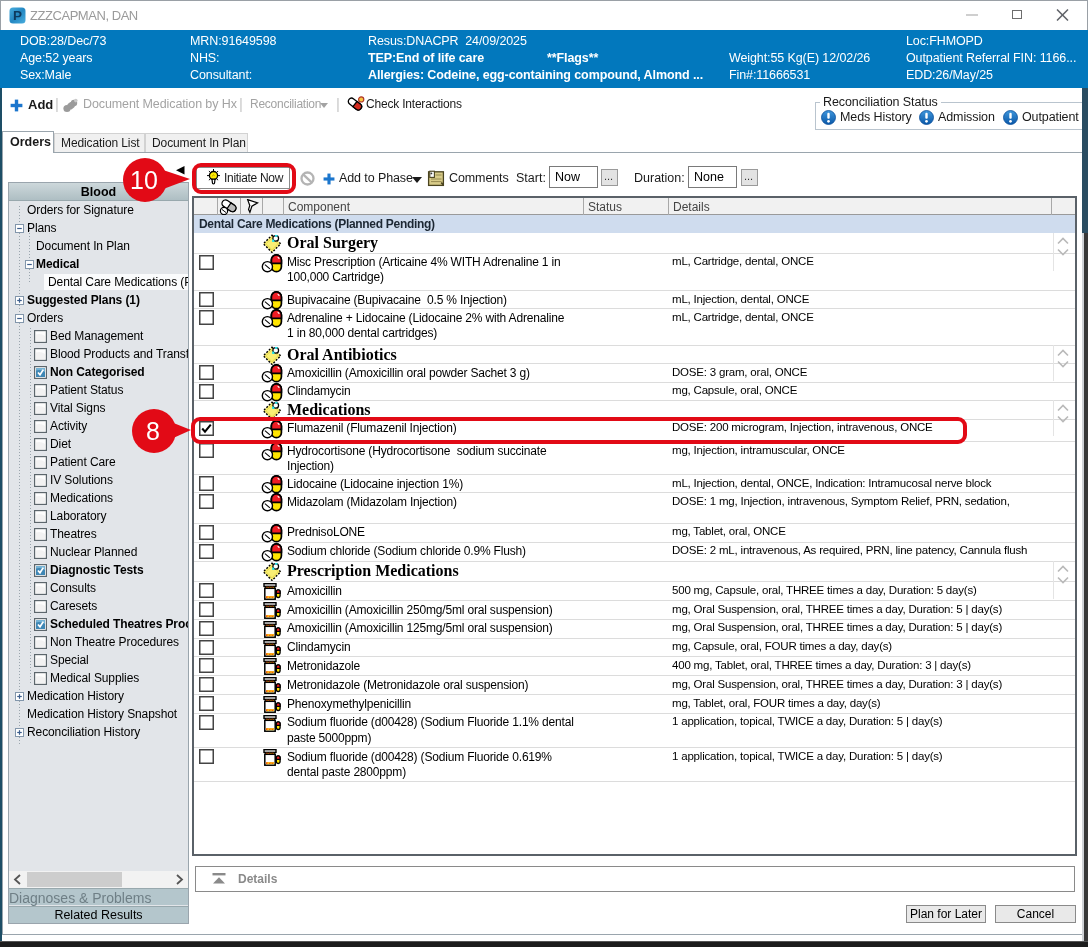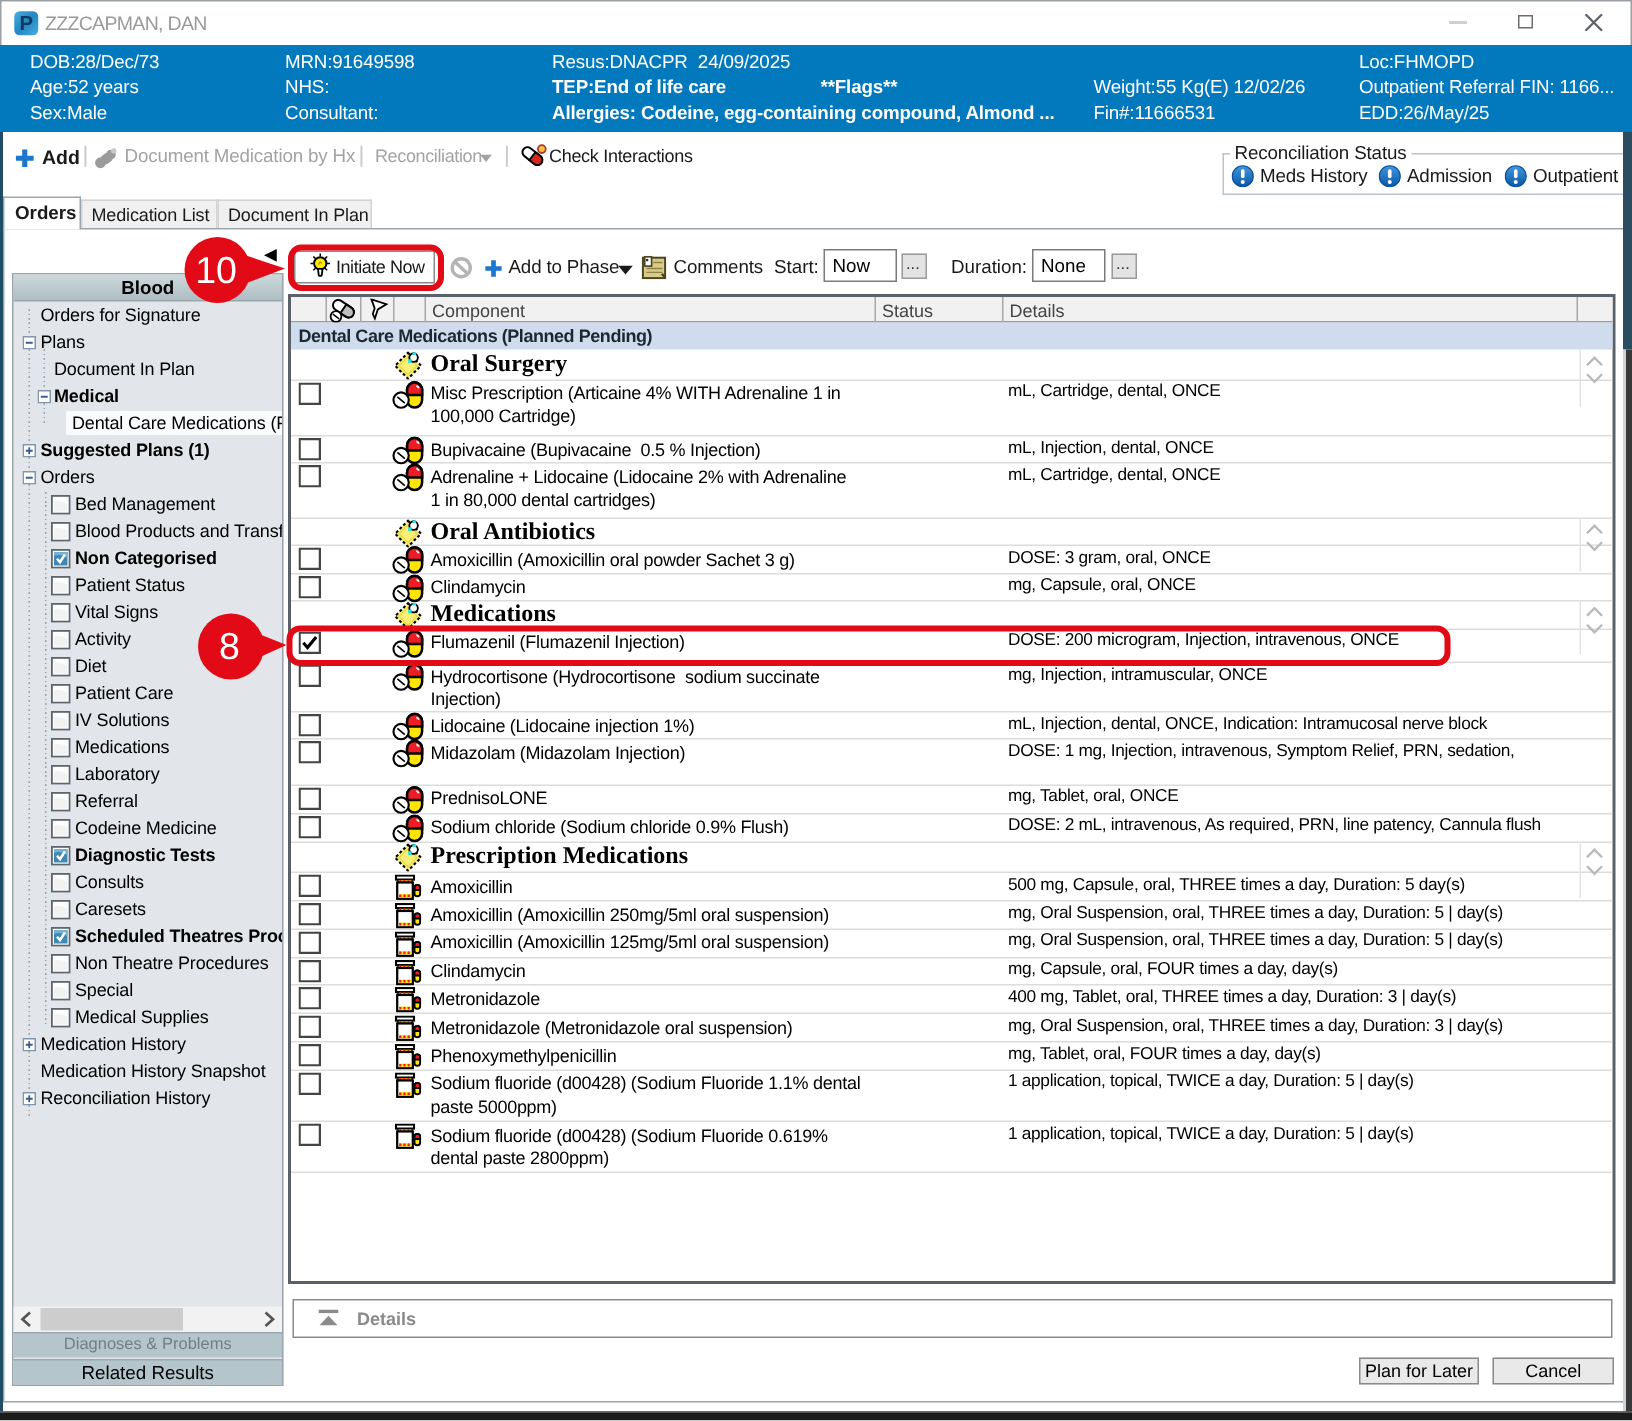--- a/index.html
+++ b/index.html
@@ -217,27 +217,27 @@
 <rect x="0.5" y="0.5" width="12" height="12" fill="#fff" stroke="#5c666c" stroke-width="1.4"></rect>
       <rect x="2" y="2" width="9" height="9" fill="#f2f2f2"></rect>
       <path d="M2 2 h9 v4 a9 7 0 0 0 -9 -1.5 z" fill="#fdfdfd"></path>
 </svg>
 <div class="tx" style="left:41px;top:308px;font-size:12px;letter-spacing:-0.1px;color:#000">Laboratory</div>
 <svg style="position:absolute;left:25px;top:327px" width="13" height="13" viewBox="0 0 13 13">
 <rect x="0.5" y="0.5" width="12" height="12" fill="#fff" stroke="#5c666c" stroke-width="1.4"></rect>
       <rect x="2" y="2" width="9" height="9" fill="#f2f2f2"></rect>
       <path d="M2 2 h9 v4 a9 7 0 0 0 -9 -1.5 z" fill="#fdfdfd"></path>
 </svg>
-<div class="tx" style="left:41px;top:326px;font-size:12px;letter-spacing:-0.1px;color:#000">Referral</div>
+<div class="tx" style="left:41px;top:326px;font-size:12px;letter-spacing:-0.1px;color:#000">Theatres</div>
 <svg style="position:absolute;left:25px;top:345px" width="13" height="13" viewBox="0 0 13 13">
 <rect x="0.5" y="0.5" width="12" height="12" fill="#fff" stroke="#5c666c" stroke-width="1.4"></rect>
       <rect x="2" y="2" width="9" height="9" fill="#f2f2f2"></rect>
       <path d="M2 2 h9 v4 a9 7 0 0 0 -9 -1.5 z" fill="#fdfdfd"></path>
 </svg>
-<div class="tx" style="left:41px;top:344px;font-size:12px;letter-spacing:-0.1px;color:#000">Codeine Medicine</div>
+<div class="tx" style="left:41px;top:344px;font-size:12px;letter-spacing:-0.1px;color:#000">Nuclear Planned</div>
 <svg style="position:absolute;left:25px;top:363px" width="13" height="13" viewBox="0 0 13 13">
 <rect x="0.5" y="0.5" width="12" height="12" fill="#fff" stroke="#5c666c" stroke-width="1.4"></rect>
       <rect x="2" y="2" width="9" height="9" fill="#3f87b5"></rect>
 <path d="M2 2 h9 v4 a9 7 0 0 0 -9 -1.5 z" fill="#74b2d4"></path>
 <path d="M4 6.5 L6 8.8 L9.3 3.6" fill="none" stroke="#fff" stroke-width="1.7"></path>
 </svg>
 <div class="tx" style="left:41px;top:362px;font-size:12px;letter-spacing:-0.1px;font-weight:bold;color:#000">Diagnostic Tests</div>
 <svg style="position:absolute;left:25px;top:381px" width="13" height="13" viewBox="0 0 13 13">
 <rect x="0.5" y="0.5" width="12" height="12" fill="#fff" stroke="#5c666c" stroke-width="1.4"></rect>
       <rect x="2" y="2" width="9" height="9" fill="#f2f2f2"></rect>
@@ -291,21 +291,21 @@
 </div>
 <div class="ab" style="left:9px;top:871px;width:179px;height:17px;background:#f2f2f2"></div>
 <svg class="ab" style="left:13px;top:874px" width="10" height="11">
     <path d="M7 1 L2 5.5 L7 10" fill="none" stroke="#555" stroke-width="1.8"></path>
   </svg>
 <svg class="ab" style="left:174px;top:874px" width="10" height="11">
     <path d="M3 1 L8 5.5 L3 10" fill="none" stroke="#555" stroke-width="1.8"></path>
   </svg>
 <div class="ab" style="left:27px;top:872px;width:95px;height:15px;background:#cdcdcd"></div>
 <div class="ab" style="left:9px;top:888px;width:179px;height:17px;background:#b4c6cc;border-top:1px solid #98a8ad"></div>
-<div class="tx" style="left:9px;top:890px;width:179px;text-align:center;font-size:11px;color:#6f7f86">Diagnoses &amp; Problems</div>
+<div class="tx" style="left:9px;top:890px;width:179px;font-size:14px;color:#6f7f86">Diagnoses &amp; Problems</div>
 <div class="ab" style="left:9px;top:906px;width:179px;height:17px;background:#b4c6cc;border-top:1px solid #98a8ad"></div>
 <div class="tx" style="left:9px;top:908px;width:179px;text-align:center;font-size:12.5px;color:#000">Related Results</div>
 <div class="ab" style="left:196px;top:167px;width:94px;height:22px;background:#fff;border:1px solid #8a8a8a"></div>
 <svg style="position:absolute;left:204px;top:168px" width="19" height="20" viewBox="0 0 19 20">
 <g stroke="#000" stroke-width="1">
 <line x1="9.5" y1="1" x2="9.5" y2="3"></line>
       <line x1="3" y1="7.6" x2="5.1" y2="7.6"></line>
 <line x1="13.9" y1="7.6" x2="16" y2="7.6"></line>
       <line x1="4.9" y1="3" x2="6.5" y2="4.6"></line>
 <line x1="14.1" y1="3" x2="12.5" y2="4.6"></line>

